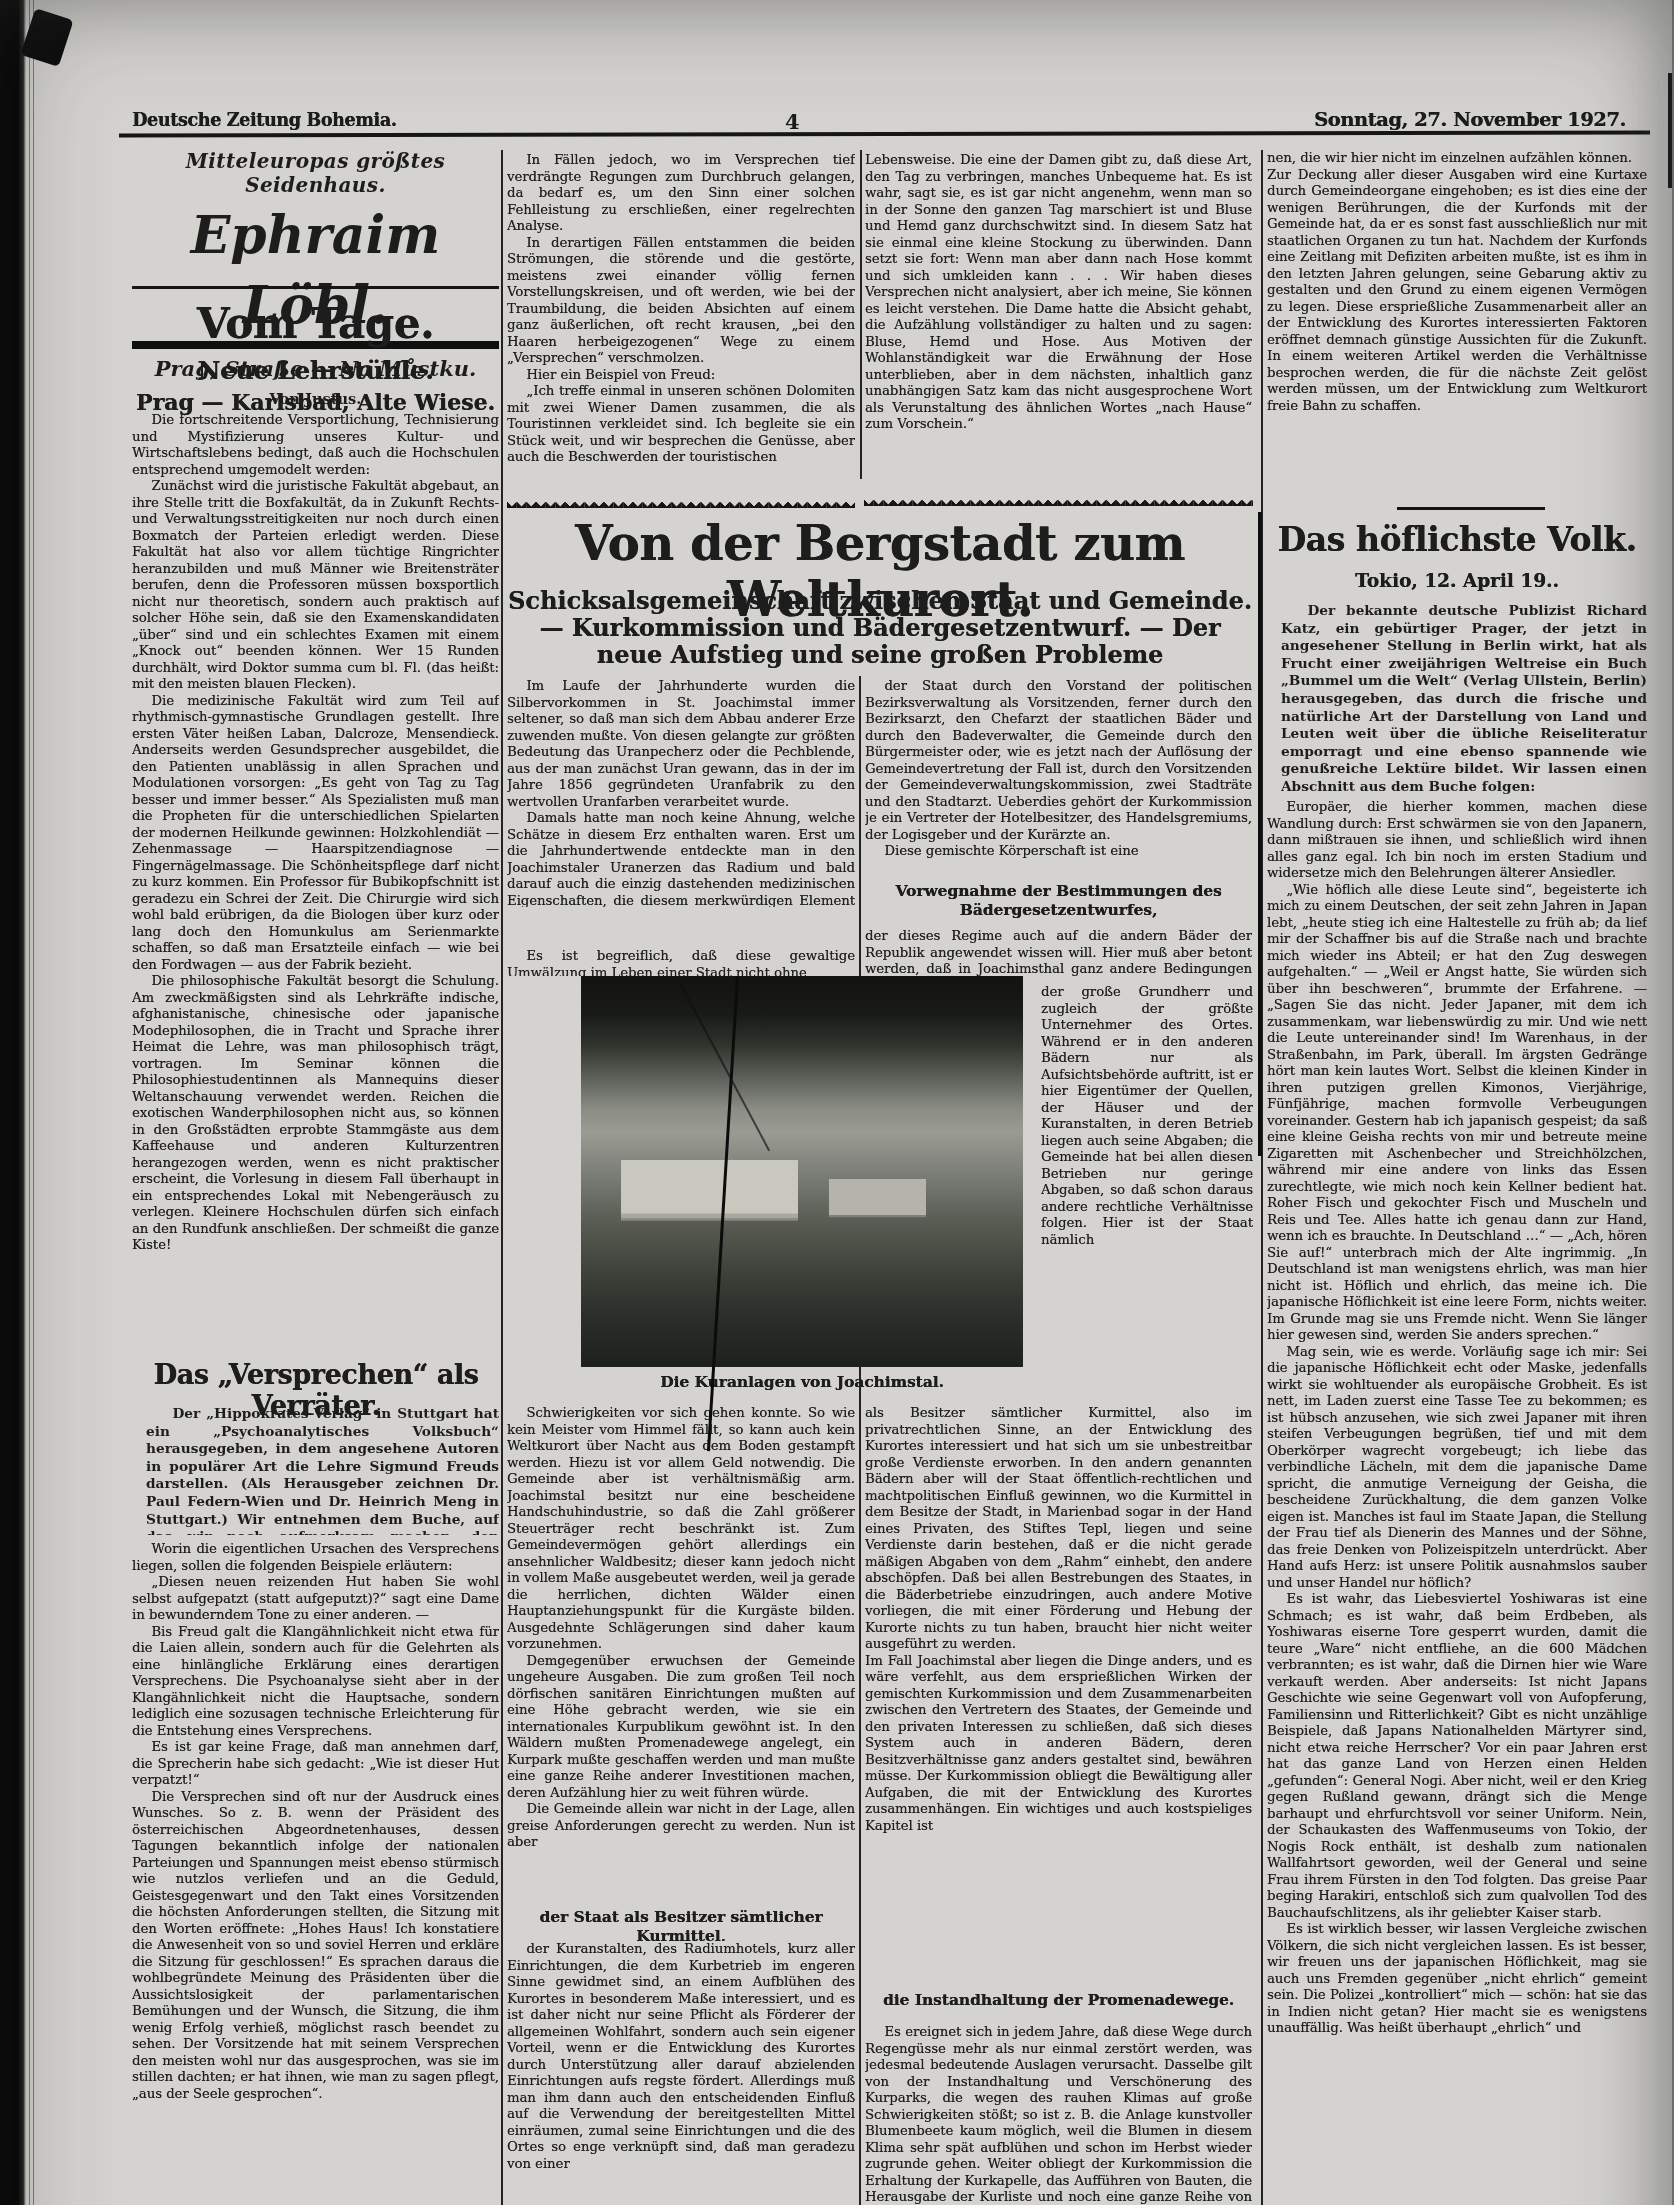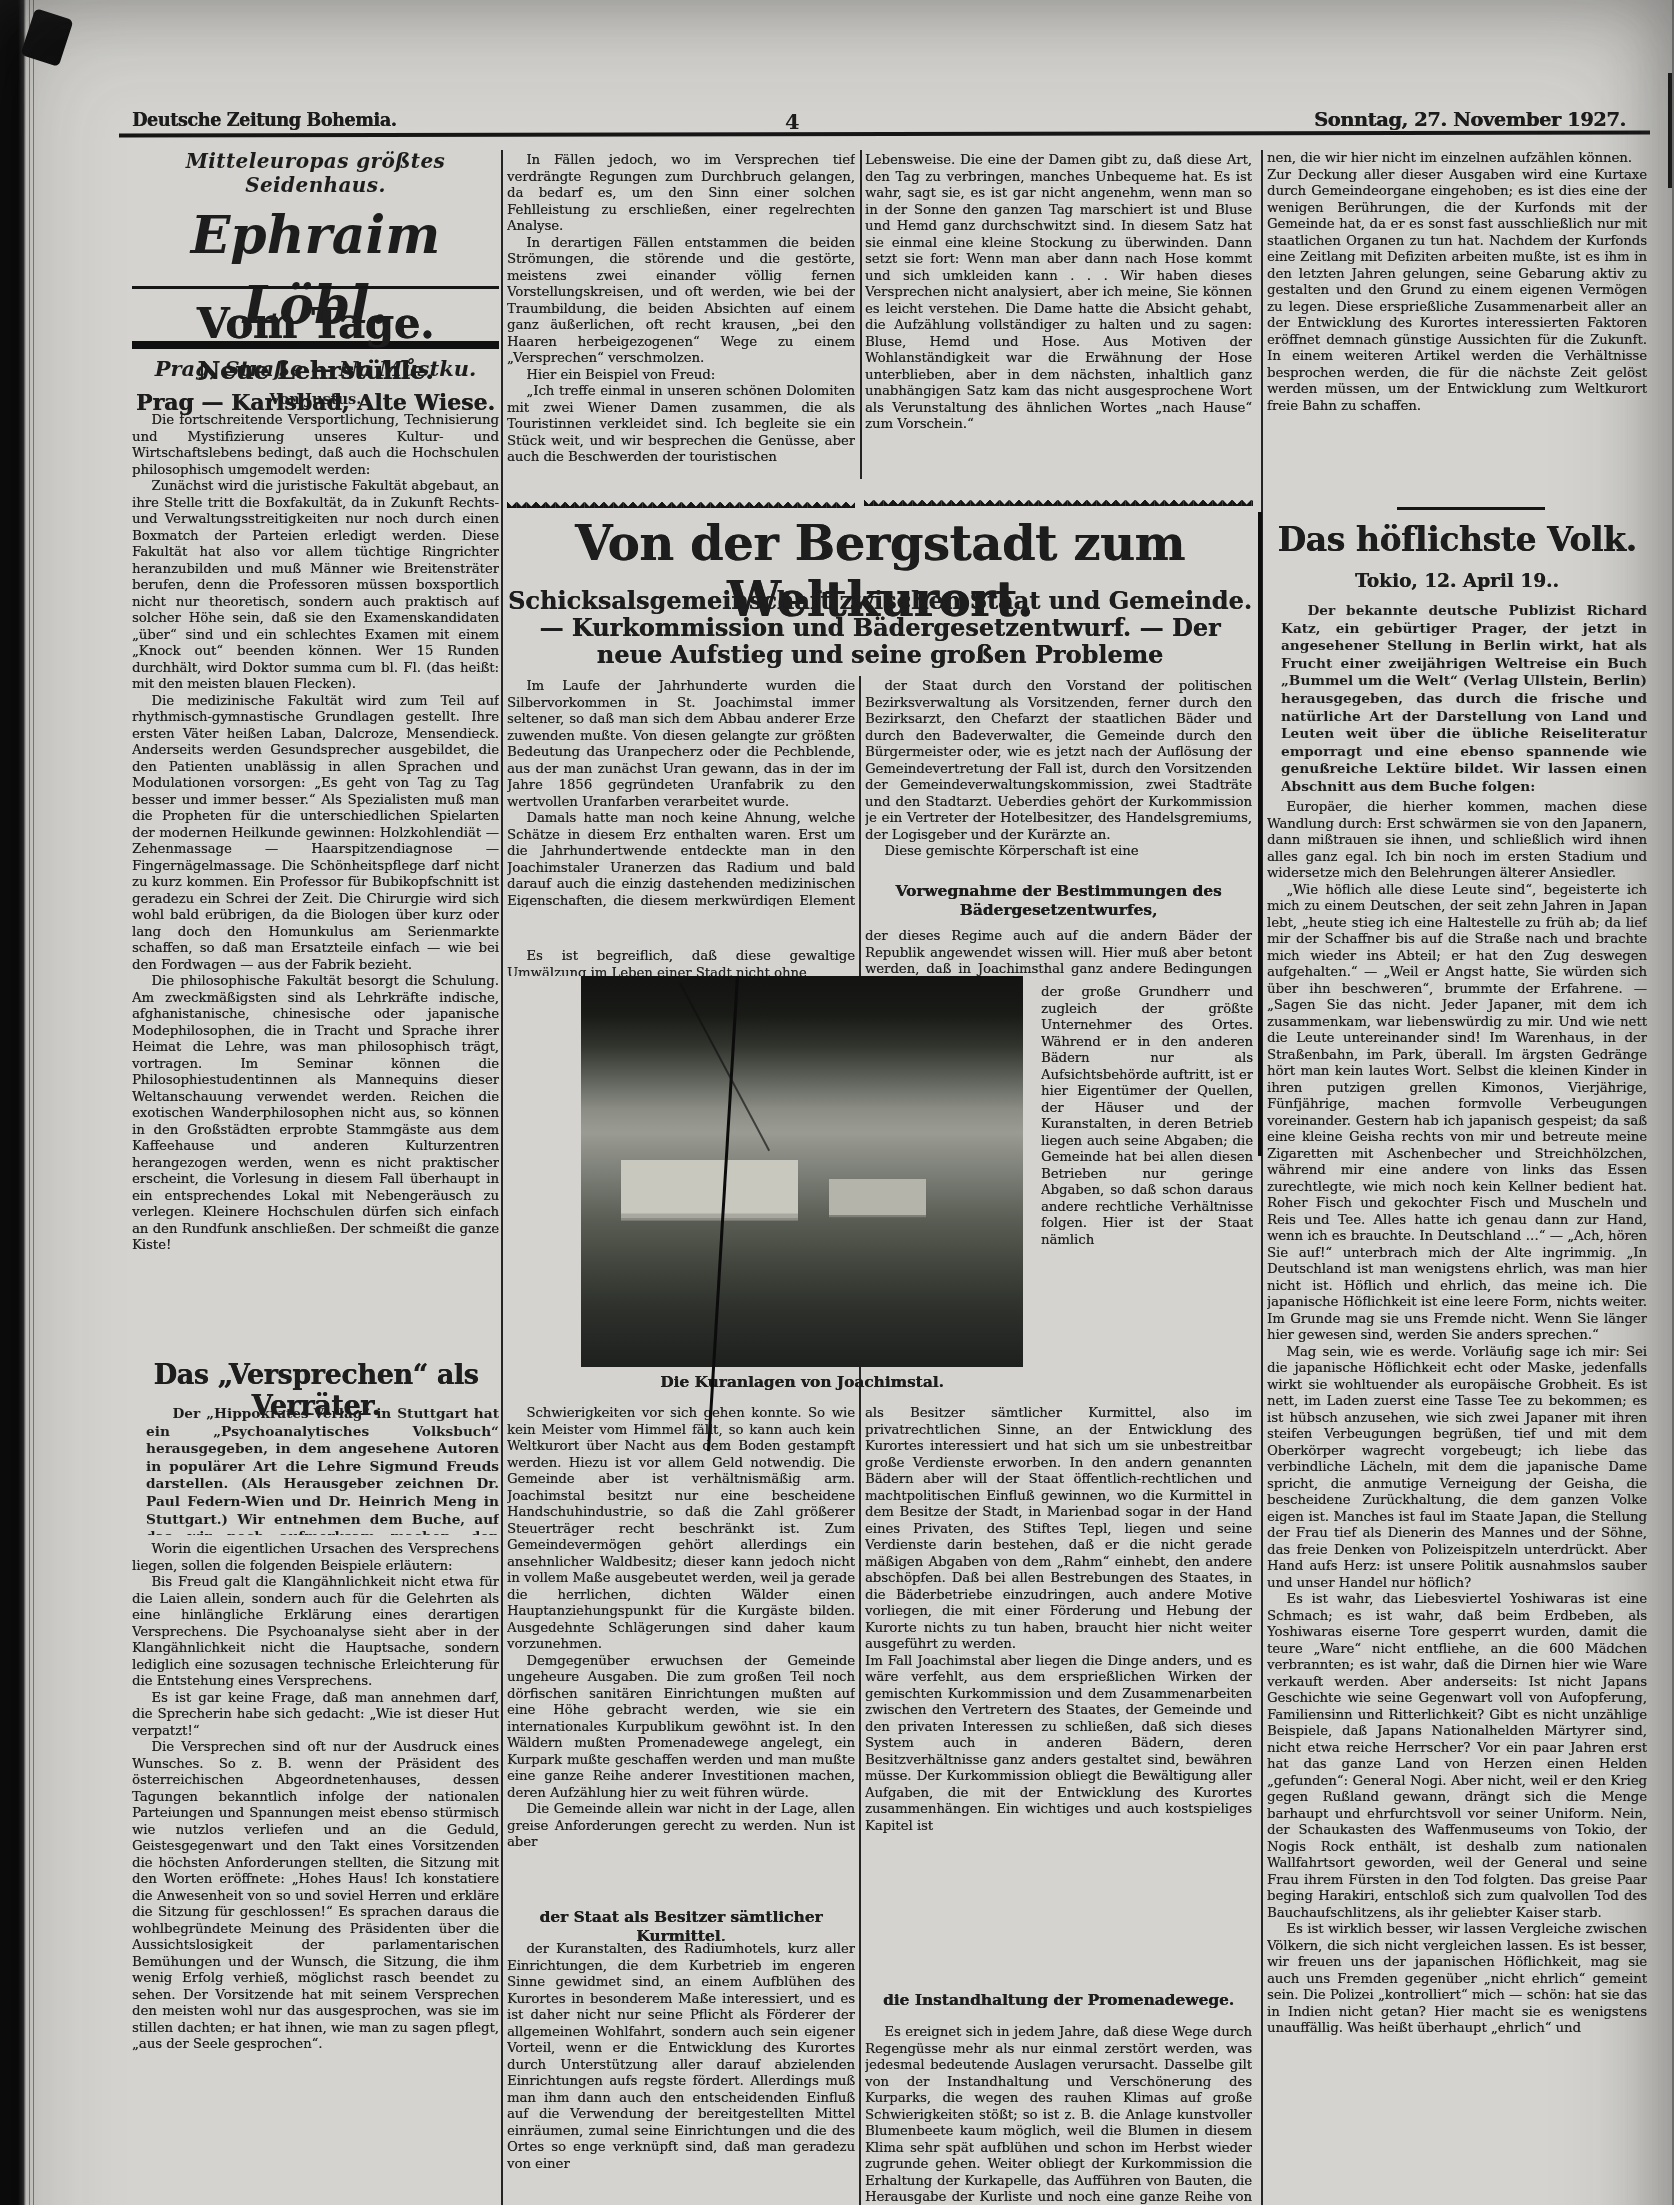--- a/index.html
+++ b/index.html
@@ -89,32 +89,33 @@
     <div><span class="ad-brand">Ephraim Löbl.</span></div>
     <div class="ad-line3">Prag, Straße — Na Můstku.</div>
     <div class="ad-line4">Prag — Karlsbad, Alte Wiese.</div>
   </div>
   <div class="rule" style="left:132px;top:286px;width:367px;height:2.6px;"></div>
 
   <div class="h-vomtage blackletter">Vom Tage.</div>
   <div class="h-lehr blackletter">Neue Lehrstühle.</div>
   <div class="h-justus">Von Justus.</div>
   <div class="col ink" style="left:132px;top:412px;width:367px;height:931px;">
-      <p class="par">Die fortschreitende Versportlichung, Technisierung und Mystifizierung unseres Kultur- und Wirtschaftslebens bedingt, daß auch die Hochschulen philosophisch umgemodelt werden:</p>
+      <p class="par">Die fortschreitende Versportlichung, Technisierung und Mystifizierung unseres Kultur- und Wirtschaftslebens bedingt, daß auch die Hochschulen entsprechend umgemodelt werden:</p>
       <p class="par">Zunächst wird die juristische Fakultät abgebaut, an ihre Stelle tritt die Boxfakultät, da in Zukunft Rechts- und Verwaltungsstreitigkeiten nur noch durch einen Boxmatch der Parteien erledigt werden. Diese Fakultät hat also vor allem tüchtige Ringrichter heranzubilden und muß Männer wie Breitensträter berufen, denn die Professoren müssen boxsportlich nicht nur theoretisch, sondern auch praktisch auf solcher Höhe sein, daß sie den Examenskandidaten „über“ sind und ein schlechtes Examen mit einem „Knock out“ beenden können. Wer 15 Runden durchhält, wird Doktor summa cum bl. Fl. (das heißt: mit den meisten blauen Flecken).</p>
       <p class="par">Die medizinische Fakultät wird zum Teil auf rhythmisch-gymnastische Grundlagen gestellt. Ihre ersten Väter heißen Laban, Dalcroze, Mensendieck. Anderseits werden Gesundsprecher ausgebildet, die den Patienten unablässig in allen Sprachen und Modulationen vorsorgen: „Es geht von Tag zu Tag besser und immer besser.“ Als Spezialisten muß man die Propheten für die unterschiedlichen Spielarten der modernen Heilkunde gewinnen: Holzkohlendiät — Zehenmassage — Haarspitzendiagnose — Fingernägelmassage. Die Schönheitspflege darf nicht zu kurz kommen. Ein Professor für Bubikopfschnitt ist geradezu ein Schrei der Zeit. Die Chirurgie wird sich wohl bald erübrigen, da die Biologen über kurz oder lang doch den Homunkulus am Serienmarkte schaffen, so daß man Ersatzteile einfach — wie bei den Fordwagen — aus der Fabrik bezieht.</p>
       <p class="par">Die philosophische Fakultät besorgt die Schulung. Am zweckmäßigsten sind als Lehrkräfte indische, afghanistanische, chinesische oder japanische Modephilosophen, die in Tracht und Sprache ihrer Heimat die Lehre, was man philosophisch trägt, vortragen. Im Seminar können die Philosophiestudentinnen als Mannequins dieser Weltanschauung verwendet werden. Reichen die exotischen Wanderphilosophen nicht aus, so können in den Großstädten erprobte Stammgäste aus dem Kaffeehause und anderen Kulturzentren herangezogen werden, wenn es nicht praktischer erscheint, die Vorlesung in diesem Fall überhaupt in ein entsprechendes Lokal mit Nebengeräusch zu verlegen. Kleinere Hochschulen dürfen sich einfach an den Rundfunk anschließen. Der schmeißt die ganze Kiste!</p>
     </div>
 
   <div class="h-verspr blackletter">Das „Versprechen“ als Verräter.</div>
   <div class="col intro" style="left:146px;top:1405px;width:353px;height:130px;">
     <p class="par" style="text-indent:26.5px;">Der „Hippokrates-Verlag“ in Stuttgart hat ein „Psychoanalytisches Volksbuch“ herausgegeben, in dem angesehene Autoren in populärer Art die Lehre Sigmund Freuds darstellen. (Als Herausgeber zeichnen Dr. Paul Federn-Wien und Dr. Heinrich Meng in Stuttgart.) Wir entnehmen dem Buche, auf das wir noch aufmerksam machen, den folgenden höchst fesselnden Aufsatz von Dr. Ludwig Jekels über „Fehlleistungen im täglichen Leben“.</p>
   </div>
   <div class="col ink" style="left:132px;top:1541px;width:367px;height:812px;">
       <p class="par">Worin die eigentlichen Ursachen des Versprechens liegen, sollen die folgenden Beispiele erläutern:</p>
+      <p class="par">„Diesen neuen reizenden Hut haben Sie wohl selbst aufgepatzt (statt aufgeputzt)?“ sagt eine Dame in bewunderndem Tone zu einer anderen. —</p>
       <p class="par">Bis Freud galt die Klangähnlichkeit nicht etwa für die Laien allein, sondern auch für die Gelehrten als eine hinlängliche Erklärung eines derartigen Versprechens. Die Psychoanalyse sieht aber in der Klangähnlichkeit nicht die Hauptsache, sondern lediglich eine sozusagen technische Erleichterung für die Entstehung eines Versprechens.</p>
       <p class="par">Es ist gar keine Frage, daß man annehmen darf, die Sprecherin habe sich gedacht: „Wie ist dieser Hut verpatzt!“</p>
       <p class="par">Die Versprechen sind oft nur der Ausdruck eines Wunsches. So z. B. wenn der Präsident des österreichischen Abgeordnetenhauses, dessen Tagungen bekanntlich infolge der nationalen Parteiungen und Spannungen meist ebenso stürmisch wie nutzlos verliefen und an die Geduld, Geistesgegenwart und den Takt eines Vorsitzenden die höchsten Anforderungen stellten, die Sitzung mit den Worten eröffnete: „Hohes Haus! Ich konstatiere die Anwesenheit von so und soviel Herren und erkläre die Sitzung für geschlossen!“ Es sprachen daraus die wohlbegründete Meinung des Präsidenten über die Aussichtslosigkeit der parlamentarischen Bemühungen und der Wunsch, die Sitzung, die ihm wenig Erfolg verhieß, möglichst rasch beendet zu sehen. Der Vorsitzende hat mit seinem Versprechen den meisten wohl nur das ausgesprochen, was sie im stillen dachten; er hat ihnen, wie man zu sagen pflegt, „aus der Seele gesprochen“.</p>
     </div>
 
   <div class="col ink" style="left:507px;top:152px;width:348px;height:327px;">
       <p class="par">In Fällen jedoch, wo im Versprechen tief verdrängte Regungen zum Durchbruch gelangen, da bedarf es, um den Sinn einer solchen Fehlleistung zu erschließen, einer regelrechten Analyse.</p>
       <p class="par">In derartigen Fällen entstammen die beiden Strömungen, die störende und die gestörte, meistens zwei einander völlig fernen Vorstellungskreisen, und oft werden, wie bei der Traumbildung, die beiden Absichten auf einem ganz äußerlichen, oft recht krausen, „bei den Haaren herbeigezogenen“ Wege zu einem „Versprechen“ verschmolzen.</p>
       <p class="par">Hier ein Beispiel von Freud:</p>
       <p class="par">„Ich treffe einmal in unseren schönen Dolomiten mit zwei Wiener Damen zusammen, die als Touristinnen verkleidet sind. Ich begleite sie ein Stück weit, und wir besprechen die Genüsse, aber auch die Beschwerden der touristischen</p>

